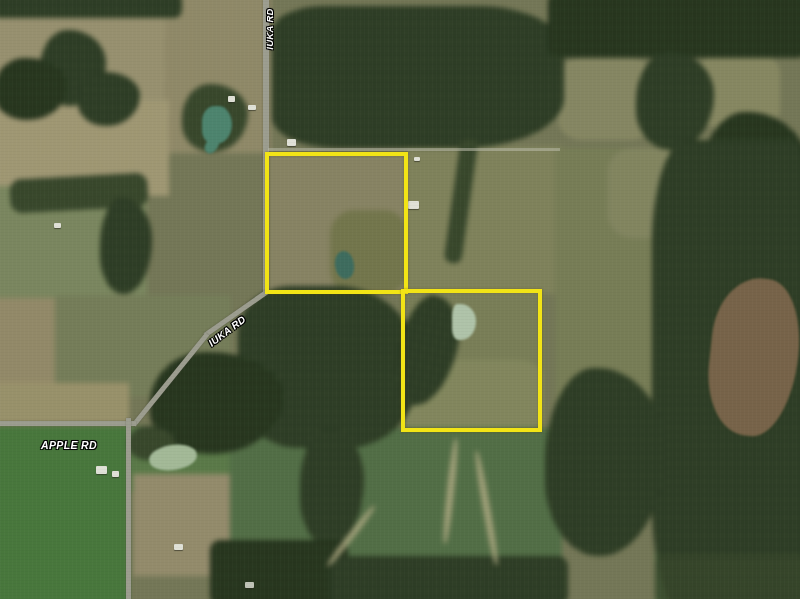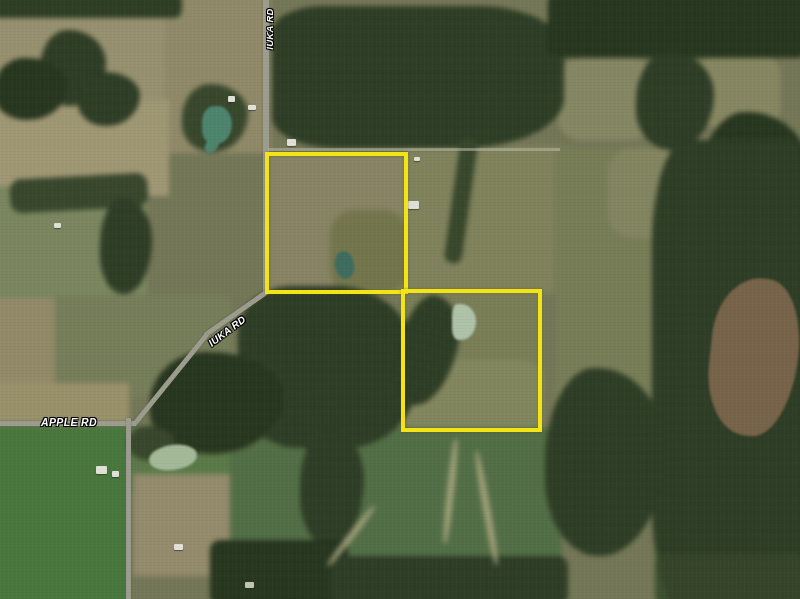--- a/index.html
+++ b/index.html
@@ -146,15 +146,15 @@
   <div class="b bld" style="left:54px;top:223px;width:7px;height:5px;"></div>
 
   <div class="cast"></div>
   <div class="grain"></div>
 
   <div class="parcel" style="left:265px;top:152px;width:135px;height:134px;"></div>
   <div class="parcel" style="left:401px;top:289px;width:133px;height:135px;"></div>
 
   <div class="road-label" style="left:269px;top:29px;transform:translate(-50%,-50%) rotate(-90deg);font-size:9.5px;">IUKA RD</div>
   <div class="road-label" style="left:227px;top:331px;transform:translate(-50%,-50%) rotate(-37deg);">IUKA RD</div>
-  <div class="road-label" style="left:69px;top:422px;font-size:10.5px;">APPLE RD</div>
+  <div class="road-label" style="left:69px;top:445px;font-size:10.5px;">APPLE RD</div>
 
 </div>
 
 </body></html>

